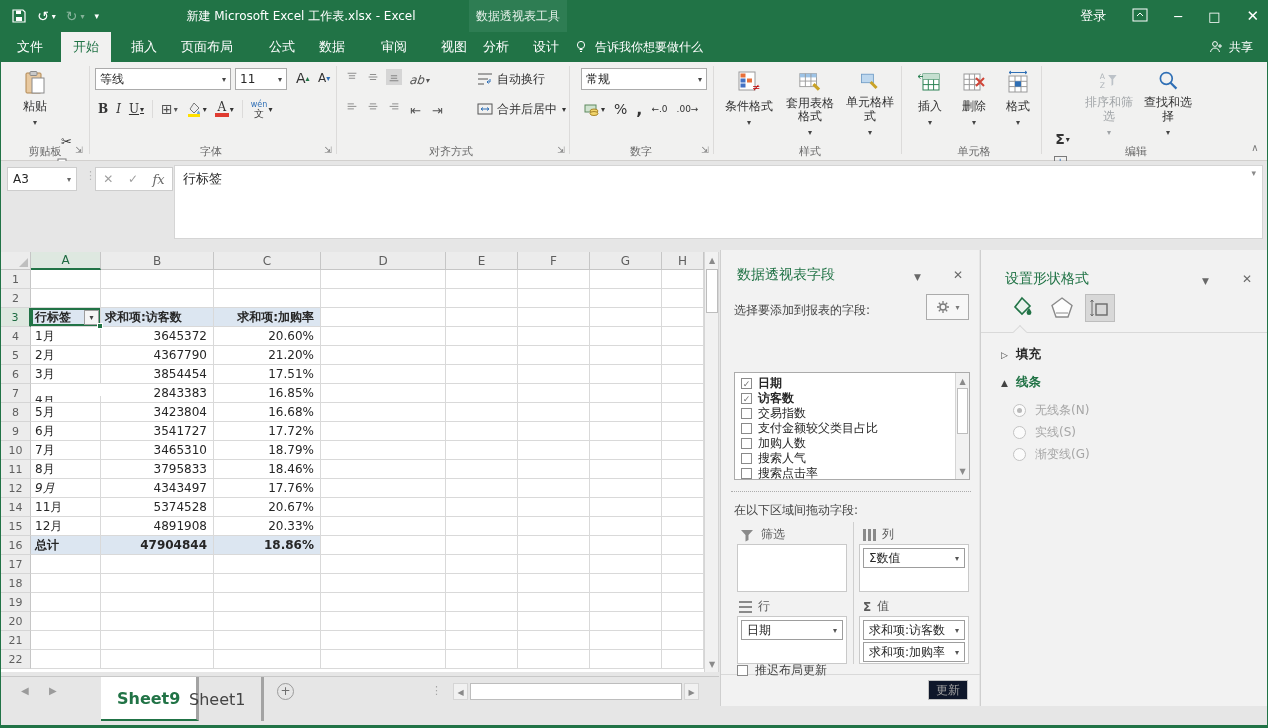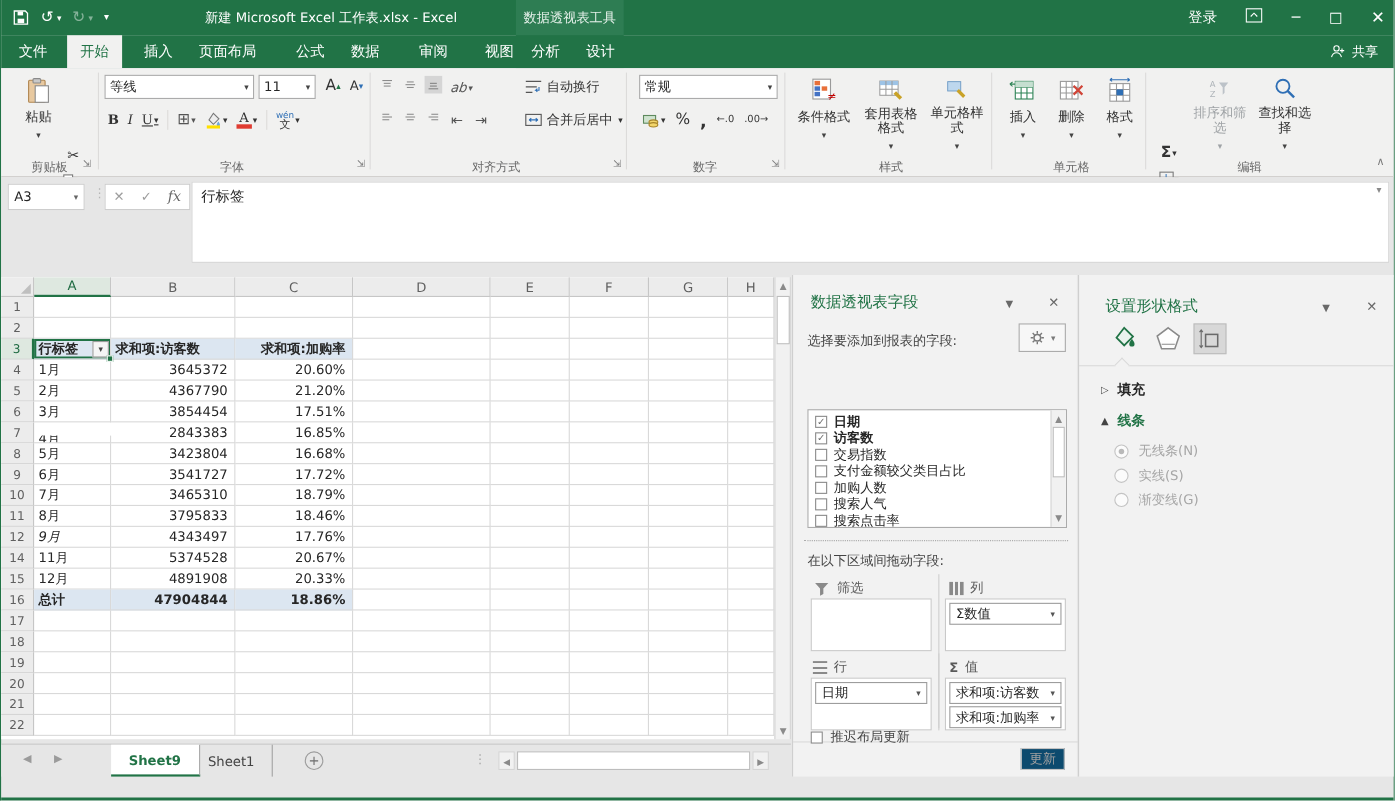--- a/index.html
+++ b/index.html
@@ -68,21 +68,21 @@
   .cell.sel{box-shadow:inset 0 0 0 2px #217346;overflow:visible;z-index:3}
   .handle{position:absolute;right:-3px;bottom:-3px;width:6px;height:6px;background:#217346;border:1px solid #fff}
   .filterbtn{position:absolute;right:1px;top:2px;width:15px;height:15px;background:#F5F5F5;border:1px solid #9D9D9D;font-size:8px;color:#444;display:flex;align-items:center;justify-content:center;cursor:pointer}
   .vscroll{position:absolute;left:703px;top:252px;width:15px;height:420px;background:#F1F1F1;border-left:1px solid #D5D5D5;border-right:1px solid #D5D5D5}
   .varrow{position:absolute;left:0;width:14px;height:16px;color:#8A8A8A;font-size:8px;display:flex;align-items:center;justify-content:center;cursor:pointer}
   .vthumb{position:absolute;left:1px;width:12px;background:#fff;border:1px solid #BDBDBD;cursor:grab}
 
   
   .sheetbar{position:absolute;left:0;top:676px;width:718px;height:30px;background:#E6E6E6;border-top:1px solid #C8C8C8}
   .snav{position:absolute;top:8px;color:#9B9B9B;font-size:10px;cursor:pointer}
-  .stab{position:absolute;top:0;height:29px;display:flex;align-items:center;padding:0 16px;font-size:12px;color:#444;cursor:pointer;border-right:1px solid #a3a3a3}
+  .stab{position:absolute;top:0;height:44px;display:flex;align-items:center;padding:0 16px;font-size:16px;color:#444;cursor:pointer;border-right:3px solid #a3a3a3}
   .stab.active{background:#fff;color:#217346;font-weight:bold;border-bottom:2px solid #217346}
   .addsheet{position:absolute;left:276px;top:6px;width:17px;height:17px;border:1px solid #9B9B9B;border-radius:50%;color:#6E6E6E;font-size:12px;line-height:15px;text-align:center;cursor:pointer}
   .hsep{position:absolute;left:430px;top:7px;color:#A5A5A5;font-size:11px;cursor:col-resize}
   .hscroll-l{position:absolute;left:452px;top:6px;width:15px;height:17px;color:#8A8A8A;font-size:8px;text-align:center;line-height:17px;background:#F1F1F1;border:1px solid #D5D5D5;cursor:pointer}
   .hscroll-t{position:absolute;left:469px;top:6px;width:212px;height:17px;background:#fff;border:1px solid #BDBDBD;cursor:grab}
   .hscroll-r{position:absolute;left:683px;top:6px;width:15px;height:17px;color:#8A8A8A;font-size:8px;text-align:center;line-height:17px;background:#F1F1F1;border:1px solid #D5D5D5;cursor:pointer}
 
   
   .statusbar{position:absolute;left:0;top:706px;width:100%;height:22px;background:#E9E9E9;border-top:1px solid #C8C8C8}
   .statusbar .mode{position:absolute;left:12px;top:3px;color:#444;font-size:12px}
@@ -108,21 +108,21 @@
   .fielditem{display:flex;align-items:center;gap:6px;height:15px;font-size:12px;color:#262626;cursor:pointer}
   .fielditem.on{font-weight:bold}
   .cb{width:11px;height:11px;border:1px solid #8A8A8A;background:#fff;display:inline-flex;align-items:center;justify-content:center;font-size:9px;color:#6E6E6E;flex:none}
   .listscroll{position:absolute;width:14px;background:#F1F1F1;border-left:1px solid #D5D5D5}
   .dotsep{position:absolute;border-top:1px dotted #ACACAC}
   .arealabel{position:absolute;display:flex;align-items:center;gap:6px;color:#5A5A5A;font-size:12px}
   .areabox{position:absolute;background:#fff;border:1px solid #C9C9C9;padding:3px}
   .pill{height:20px;background:#fff;border:1px solid #9D9D9D;display:flex;align-items:center;padding:0 5px;font-size:12px;color:#262626;margin-bottom:2px;cursor:grab}
   .pill .car{margin-left:auto;font-size:8px;color:#555}
   .vline{position:absolute;width:1px;background:#CFCFCF}
-  .updatebtn{position:absolute;width:40px;height:20px;border:1px solid #C3C3C3;background:#0c4a6e;color:#A0A0A0;font-size:12px;text-align:center;line-height:18px;cursor:default}
+  .updatebtn{position:absolute;width:40px;height:20px;border:1px solid #C3C3C3;background:#0f172a;color:#A0A0A0;font-size:12px;text-align:center;line-height:18px;cursor:default}
   .deferrow{position:absolute;display:flex;align-items:center;gap:7px;font-size:12px;color:#444;cursor:pointer}
 
   
   .fmt-ic{position:absolute;width:30px;height:28px;display:flex;align-items:center;justify-content:center;cursor:pointer}
   .fmt-sep{position:absolute;height:1px;background:#D9D9D9}
   .caret-notch{position:absolute;width:10px;height:10px;background:#F2F2F2;border-left:1px solid #D9D9D9;border-top:1px solid #D9D9D9;transform:rotate(45deg)}
   .sec{position:absolute;display:flex;align-items:center;gap:8px;font-size:12.5px;font-weight:bold;cursor:pointer}
   .sec .tri{font-size:9px;color:#444}
   .sec.green{color:#217346}
   .radio{position:absolute;display:flex;align-items:center;gap:9px;color:#A6A6A6;font-size:12px;cursor:default}
@@ -161,20 +161,27 @@
       <span class="wbtn">─</span>
       <span class="wbtn">□</span>
       <span class="wbtn" style="font-size:15px">✕</span>
     </div>
   </div>
 
   <div class="tabrow">
     <span class="tab" style="left:4px">文件</span>
     <span id="main-tabs"><span class="tab active" style="left: 60px;">开始</span><span class="tab" style="left: 118px;">插入</span><span class="tab" style="left: 168px;">页面布局</span><span class="tab" style="left: 256px;">公式</span><span class="tab" style="left: 306px;">数据</span><span class="tab" style="left: 368px;">审阅</span><span class="tab" style="left: 428px;">视图</span></span>
     <span id="ctx-tabs"><span class="tab" style="left: 470px;">分析</span><span class="tab" style="left: 520px;">设计</span></span>
+    <span class="tellme">
+      <svg class="icon16" viewBox="0 0 16 16">
+          <circle cx="8" cy="6" r="3.6" fill="none" stroke="#fff"></circle>
+          <path d="M6.5 10.5h3M7 12.5h2" stroke="#fff"></path>
+        </svg>
+      <span>告诉我你想要做什么</span>
+    </span>
     <span class="share">
       <svg class="icon16" viewBox="0 0 16 16">
           <circle cx="7" cy="5" r="2.4" fill="none" stroke="#fff"></circle>
           <path d="M2.5 13c.6-2.6 2.4-4 4.5-4s3.9 1.4 4.5 4" fill="none" stroke="#fff"></path>
           <path d="M12 5v4M10 7h4" stroke="#fff"></path>
         </svg>
       <span>共享</span>
     </span>
   </div>
 

